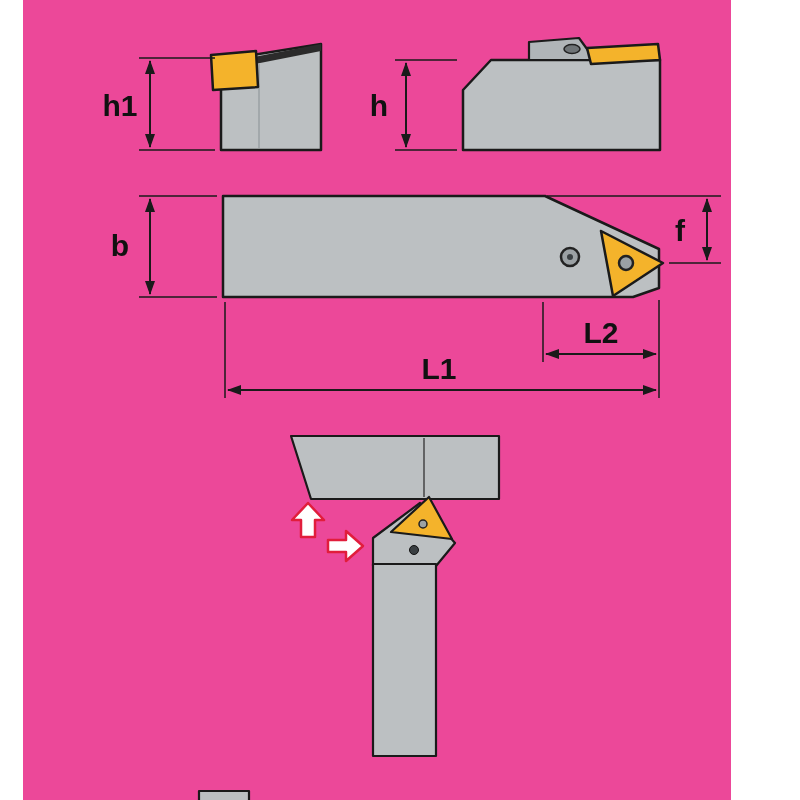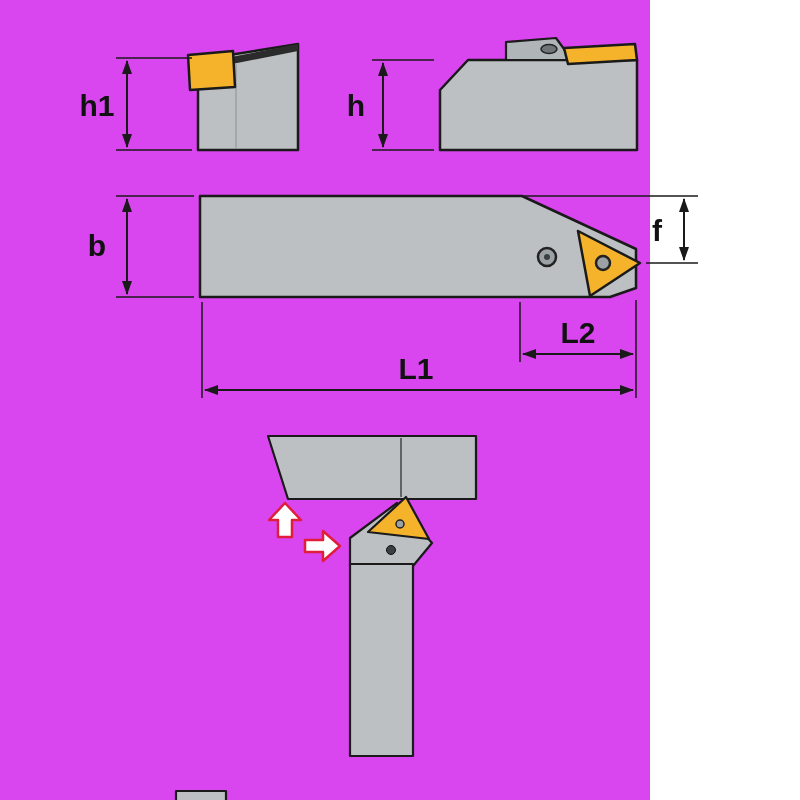--- a/index.html
+++ b/index.html
@@ -6,23 +6,24 @@
     margin: 0;
     padding: 0;
     background: #ffffff;
     width: 800px;
     height: 800px;
     overflow: hidden;
     font-family: "Liberation Sans", sans-serif;
   }
   .stage {
     position: relative;
-    width: 650px;
+    width: 708px;
     height: 800px;
-    background: #d946ef;
+    background: #ec4899;
+    margin-left: 23px;
   }
   svg { display: block; }
   .steel   { fill: #bcc0c2; stroke: #1a1a1a; stroke-width: 2.5; stroke-linejoin: round; }
   .steel-thin { fill: #bcc0c2; stroke: #1a1a1a; stroke-width: 2.2; stroke-linejoin: round; }
   .clamp   { fill: #b0b5b8; stroke: #1a1a1a; stroke-width: 2.2; stroke-linejoin: round; }
   .darkedge{ fill: #2b2b2b; stroke: none; }
   .insert  { fill: #f4b32b; stroke: #1a1a1a; stroke-width: 2.5; stroke-linejoin: round; }
   .insert-sm { fill: #f4b32b; stroke: #1a1a1a; stroke-width: 2.2; stroke-linejoin: round; }
   .hole    { fill: #9ba1a4; stroke: #222222; stroke-width: 2.5; }
   .screwdot{ fill: #3a3f42; stroke: #111111; stroke-width: 1; }

